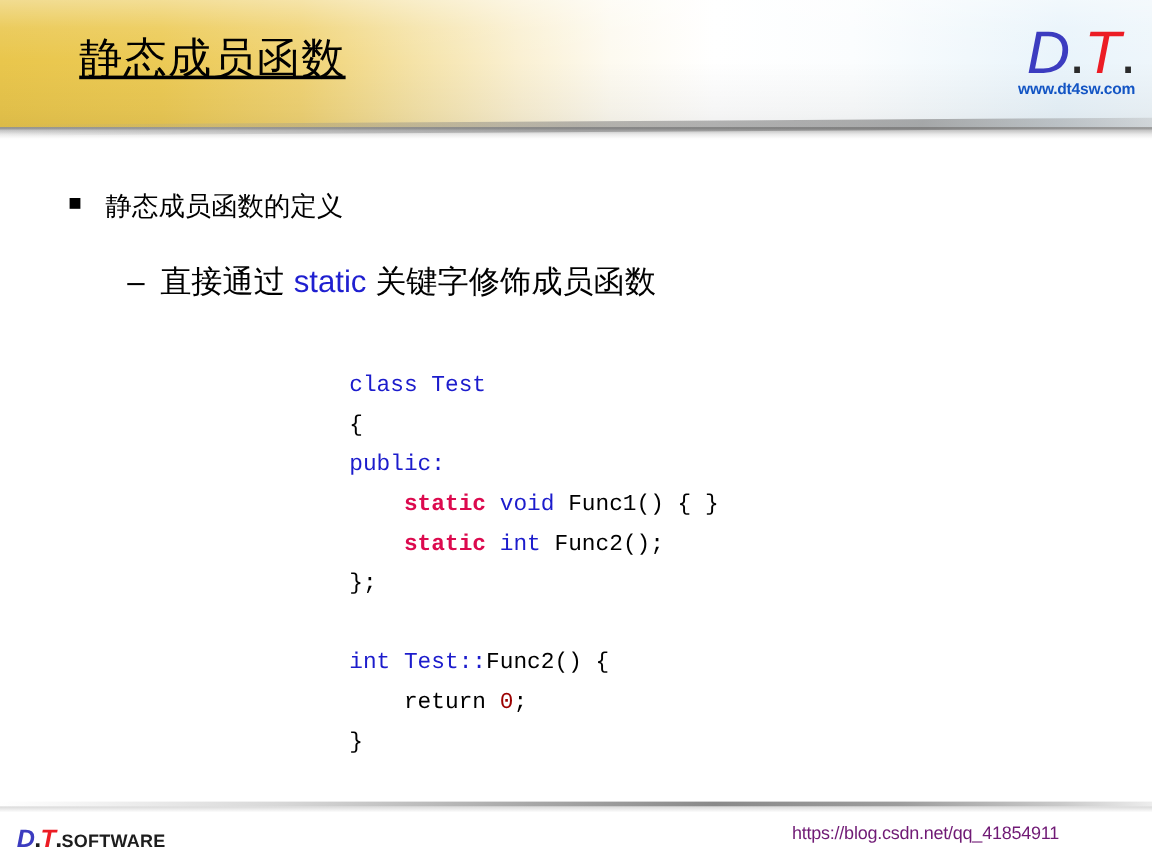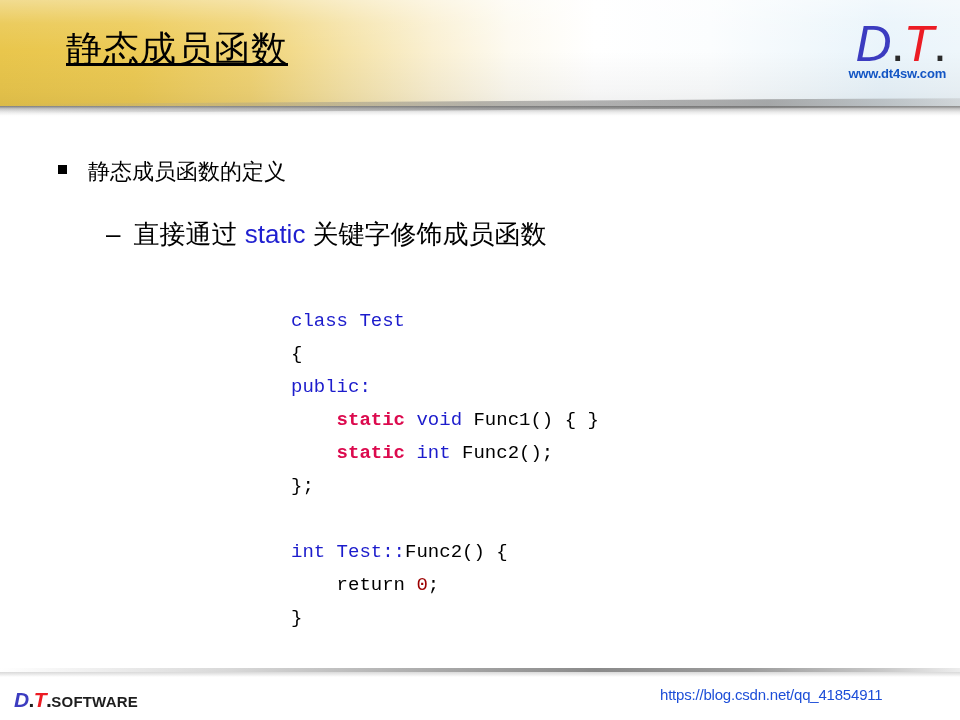--- a/index.html
+++ b/index.html
@@ -231,21 +231,21 @@
     position: absolute;
     left: 660px;
     top: 684px;
     width: 300px;
     height: 26px;
   }
   #shop-watermark {
     position: absolute;
     left: 0; top: 2px;
     font-size: 15px;
-    color: #1d4ed8;
+    color: #701a75;
     white-space: nowrap;
     letter-spacing: -0.2px;
   }
   #shop-link {
     position: absolute;
     left: 76px; top: 0px;
     font-size: 18px;
     font-weight: bold;
     color: #1355c4;
     text-decoration: underline;

